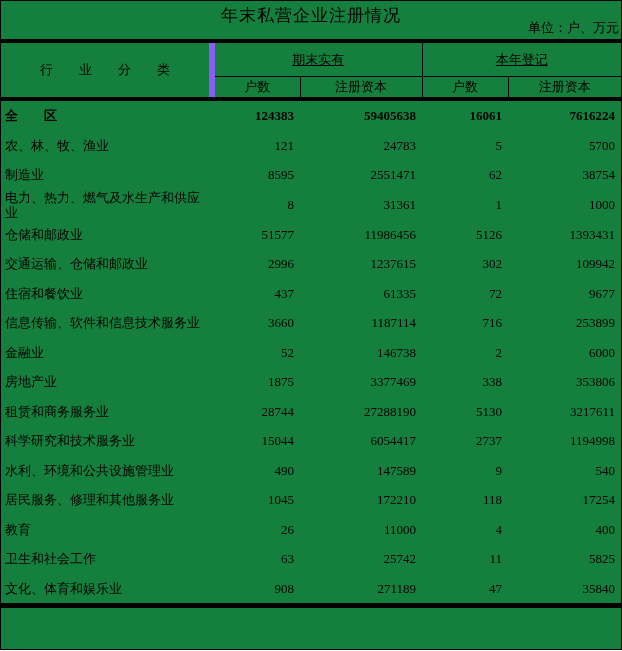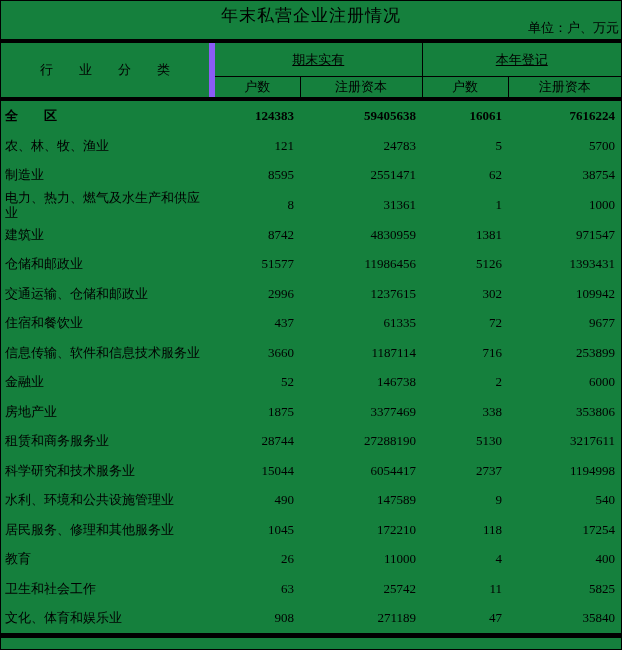--- a/index.html
+++ b/index.html
@@ -127,27 +127,20 @@
           <td class="num">38754</td>
         </tr>
         <tr>
           <td class="ind">电力、热力、燃气及水生产和供应业</td>
           <td class="num">8</td>
           <td class="num">31361</td>
           <td class="num">1</td>
           <td class="num">1000</td>
         </tr>
         <tr>
-          <td class="ind">建筑业</td>
-          <td class="num">8742</td>
-          <td class="num">4830959</td>
-          <td class="num">1381</td>
-          <td class="num">971547</td>
-        </tr>
-        <tr>
           <td class="ind">仓储和邮政业</td>
           <td class="num">51577</td>
           <td class="num">11986456</td>
           <td class="num">5126</td>
           <td class="num">1393431</td>
         </tr>
         <tr>
           <td class="ind">交通运输、仓储和邮政业</td>
           <td class="num">2996</td>
           <td class="num">1237615</td>

